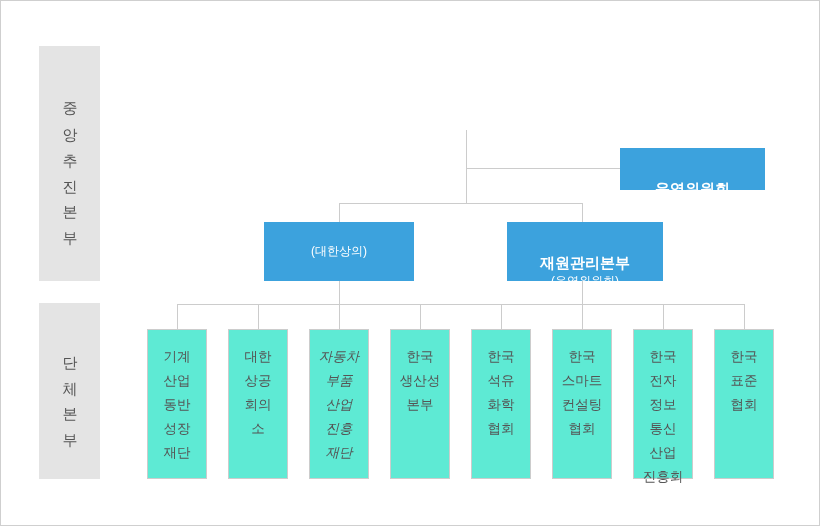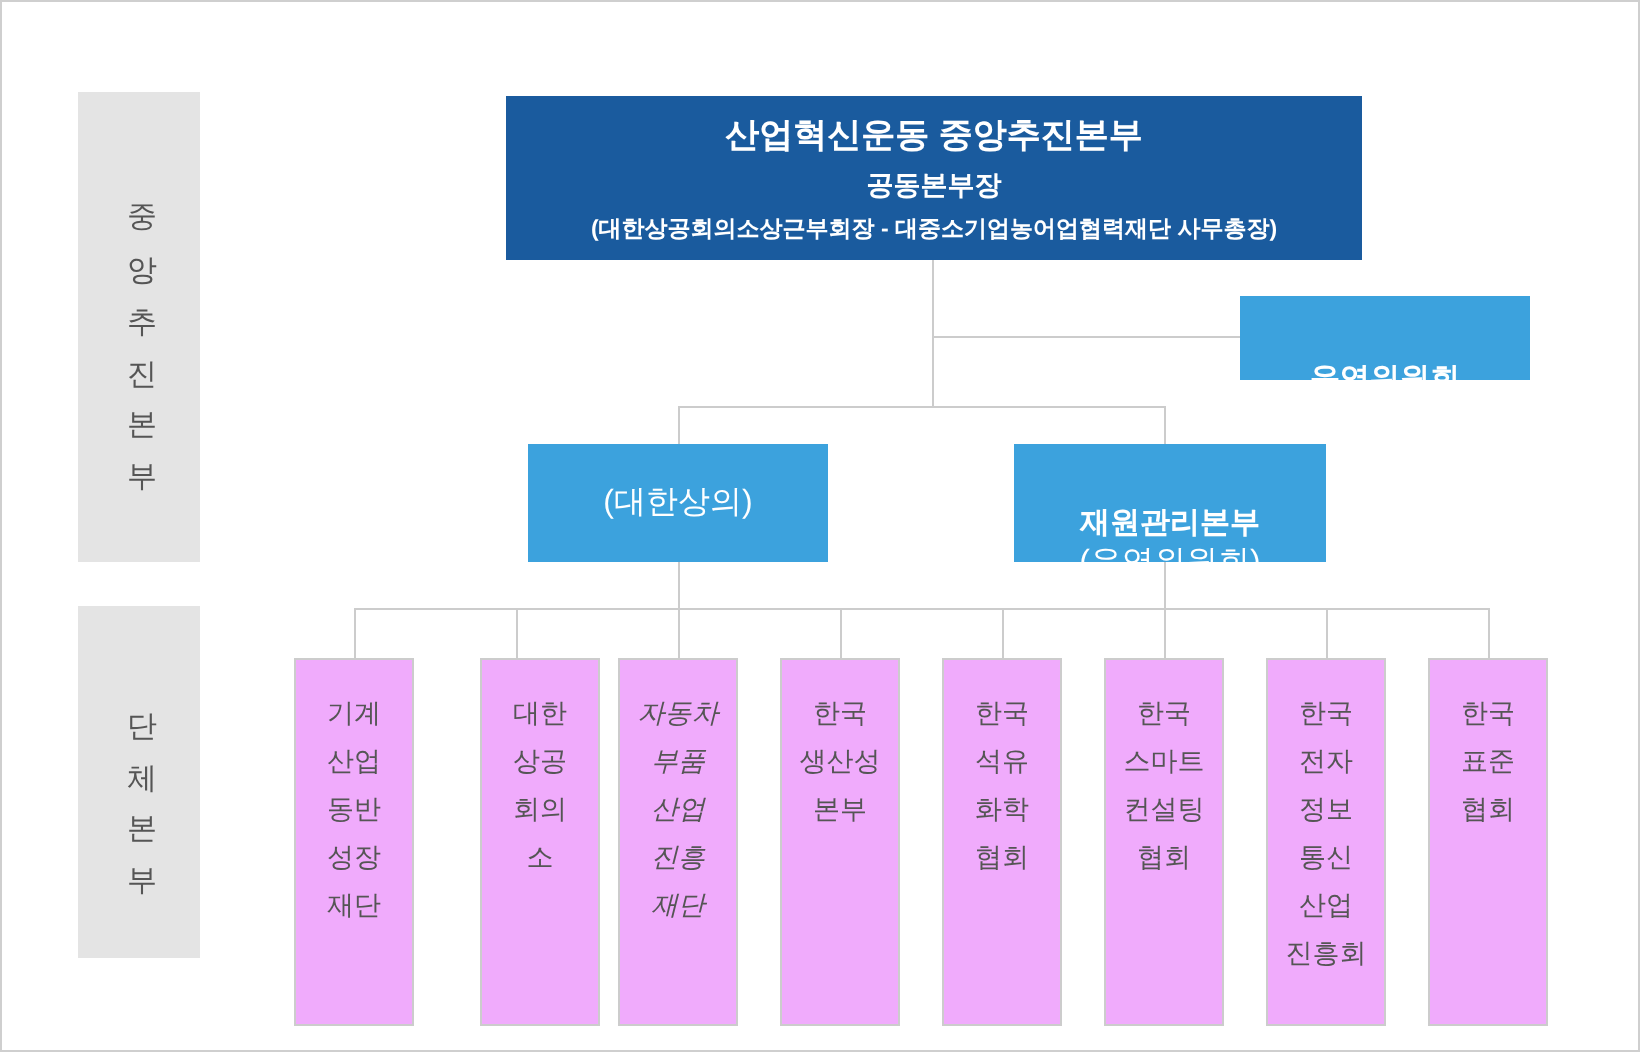--- a/index.html
+++ b/index.html
@@ -36,49 +36,44 @@
   .hq-detail { font-size:11.5px; font-weight:bold; }
   
   .blue-box {
     position:absolute; background:#3ca2dd; color:#ffffff; text-align:center;
     display:flex; flex-direction:column; justify-content:center;
   }
   .ops-box { left:619px; top:147px; width:145px; height:42px; }
   .div-box-1 { left:263px; top:221px; width:150px; height:59px; }
   .div-box-2 { left:506px; top:221px; width:156px; height:59px; }
   .bb-name { font-size:15px; font-weight:bold;margin-top:40px; }
-  .bb-org { font-size:16px; margin-top:0;text-align:center; }
+  .bb-org { font-size:12px; margin-top:0;text-align:center; }
   
   .line { position:absolute; background:#cccccc; }
   
   .member {
-    position:absolute; top:328px; width:60px; height:184px;
-    box-sizing:border-box; background:#f0abfc; border:1px solid #cccccc;
+    position:absolute; top:328px; width:60px; height:150px;
+    box-sizing:border-box; background:#5eead4; border:1px solid #cccccc;
     text-align:center; padding-top:15px;
     font-size:13.5px; line-height:24px; color:#555555;
     white-space:pre-line;
   }
 </style>
 </head>
 <body>
 
 <div class="canvas">
 
   <div class="panel panel-a">
     <span class="vtext">중앙추진본부</span>
   </div>
   <div class="panel panel-b">
     <span class="vtext">단체본부</span>
   </div>
 
-  <div class="hq-box">
-    <div class="hq-title">산업혁신운동 중앙추진본부</div>
-    <div class="hq-subtitle">공동본부장</div>
-    <div class="hq-detail">(대한상공회의소상근부회장 - 대중소기업농어업협력재단 사무총장)</div>
-  </div>
 
   <div class="blue-box ops-box">
     <div class="bb-name">운영위원회</div>
   </div>
 
   <div class="blue-box div-box-1">
     <div class="bb-org">(대한상의)</div>
   </div>
   <div class="blue-box div-box-2">
     <div class="bb-name">재원관리본부</div>
@@ -100,21 +95,21 @@
   <div class="line" style="left:500px; top:303px; width:1px; height:25px;"></div>
   <div class="line" style="left:581px; top:303px; width:1px; height:25px;"></div>
   <div class="line" style="left:662px; top:303px; width:1px; height:25px;"></div>
   <div class="line" style="left:743px; top:303px; width:1px; height:25px;"></div>
 
   <div class="member" style="left:146px;">기계
 산업
 동반
 성장
 재단</div>
-  <div class="member" style="left:227px;margin-left:12px;">대한
+  <div class="member" style="left:227px;">대한
 상공
 회의
 소</div>
   <div class="member" style="left:308px;font-style:italic;">자동차
 부품
 산업
 진흥
 재단</div>
   <div class="member" style="left:389px;">한국
 생산성

